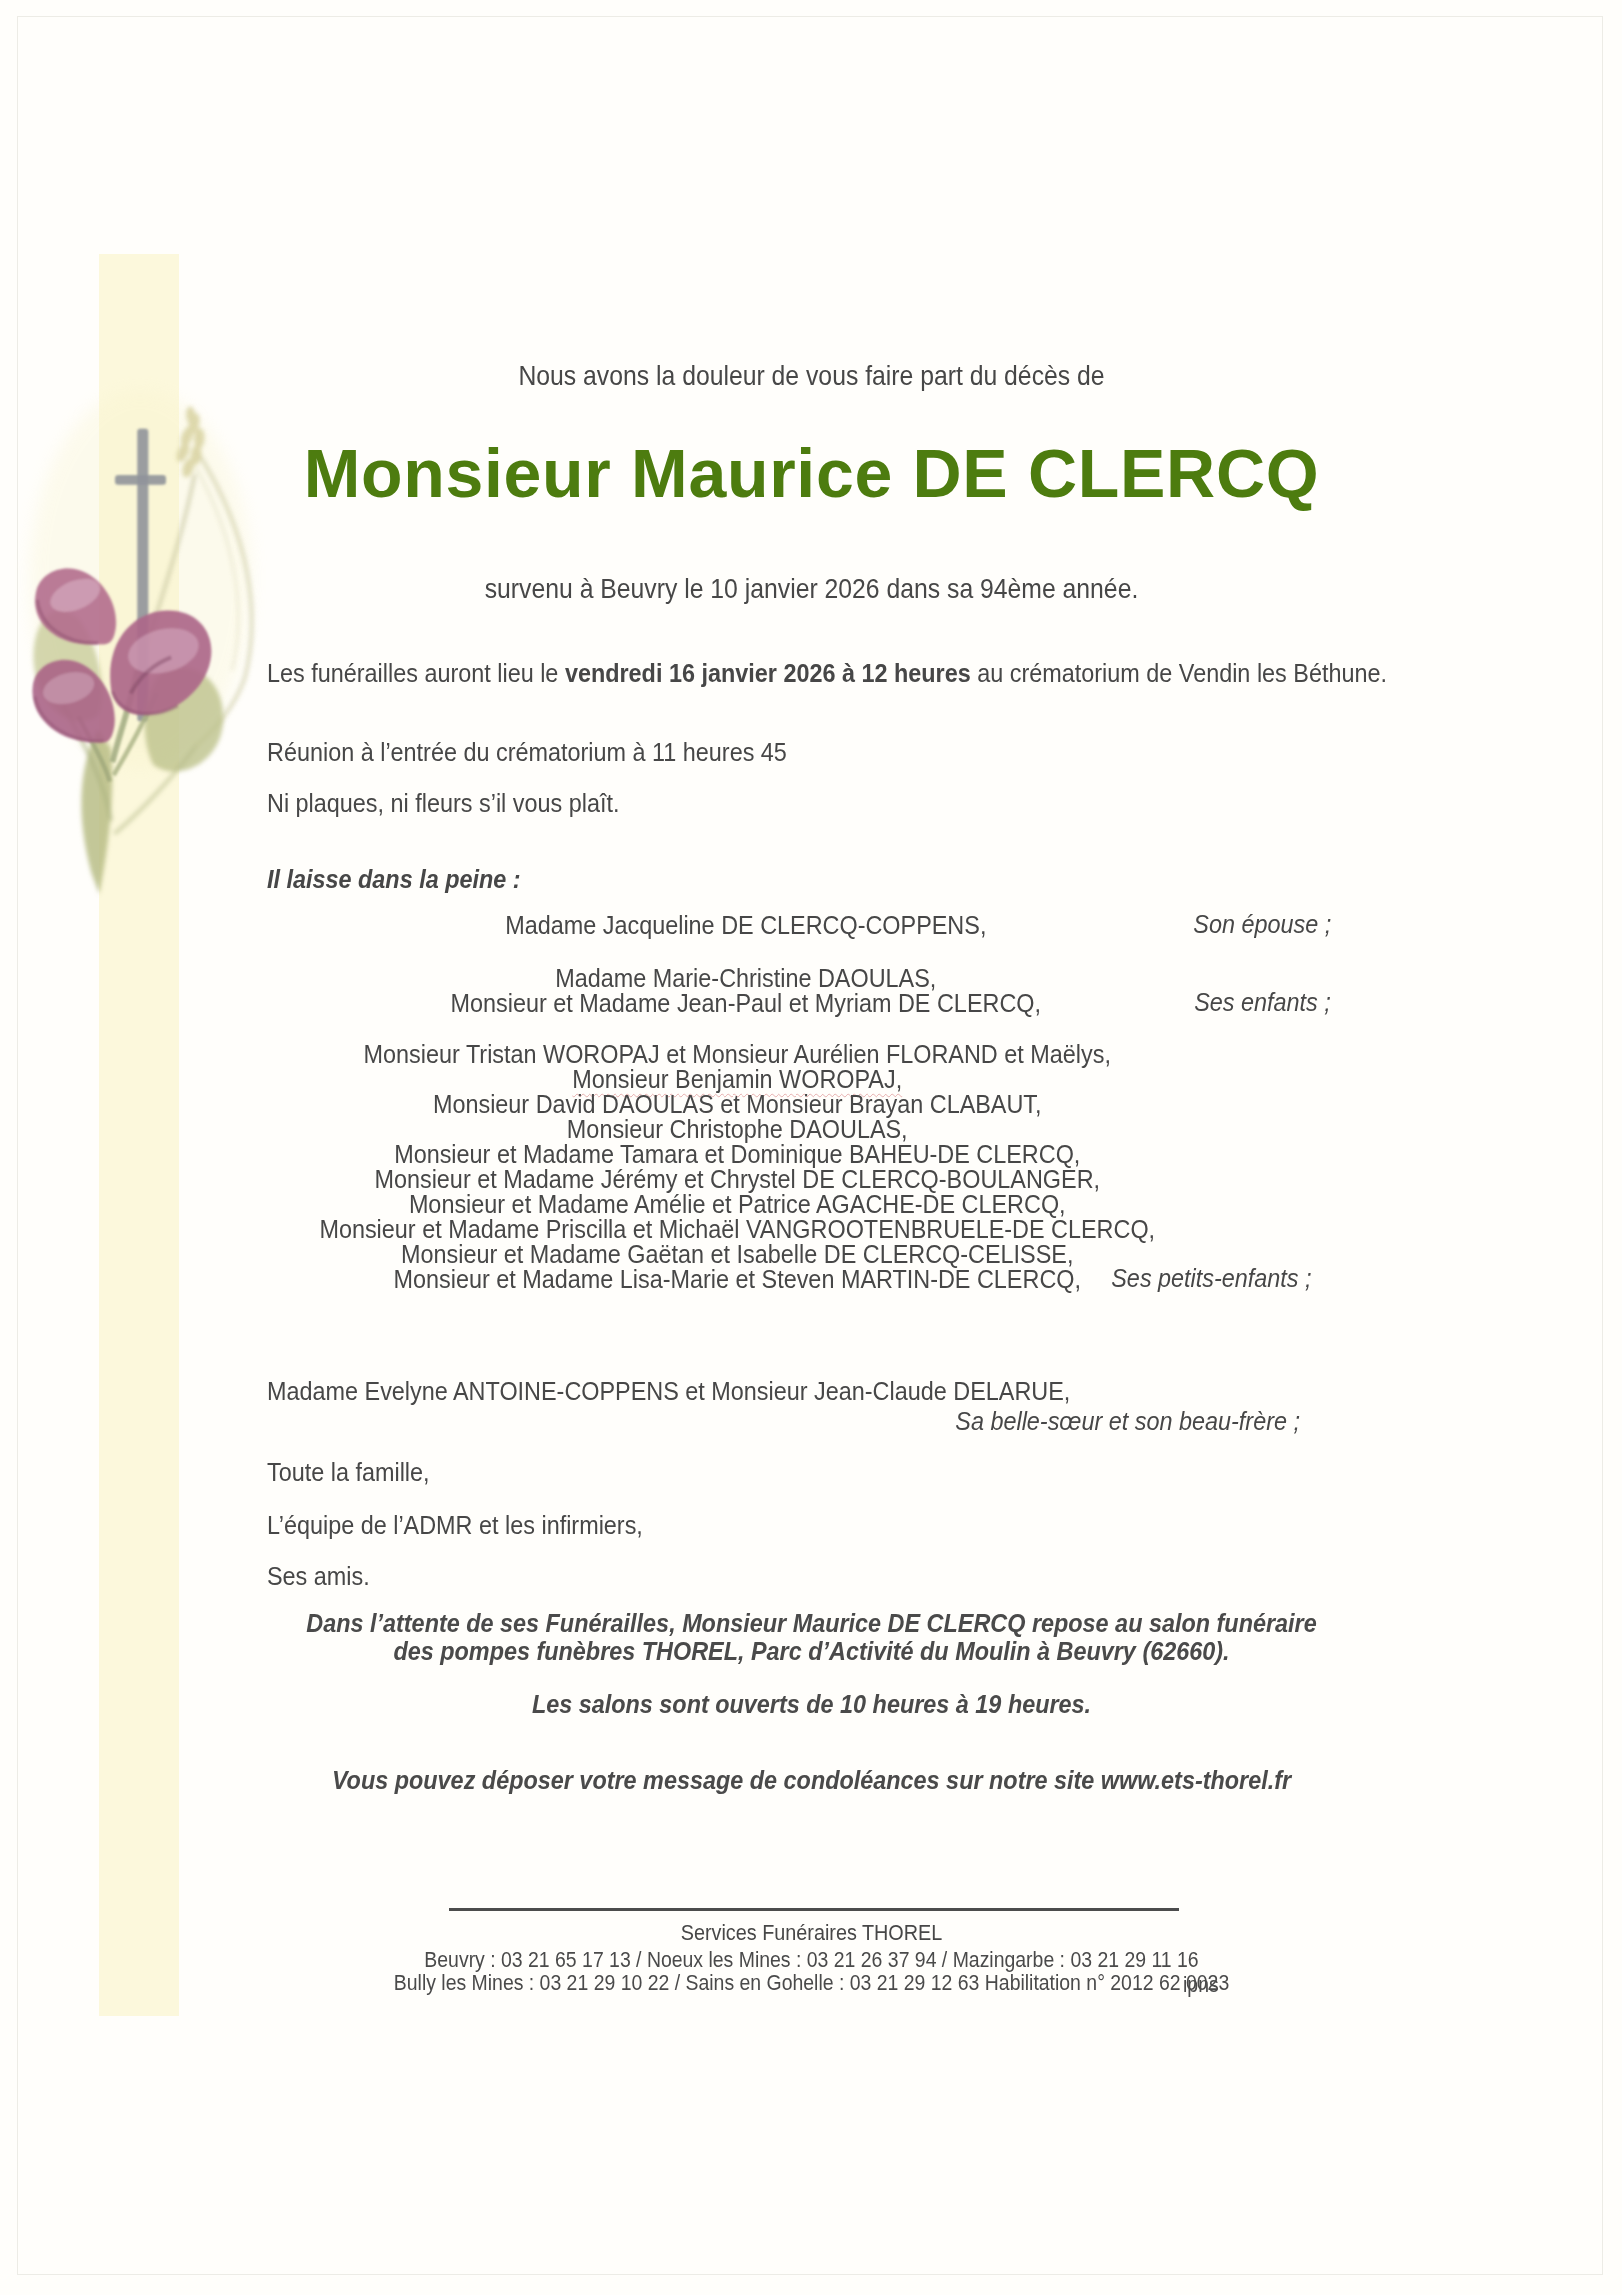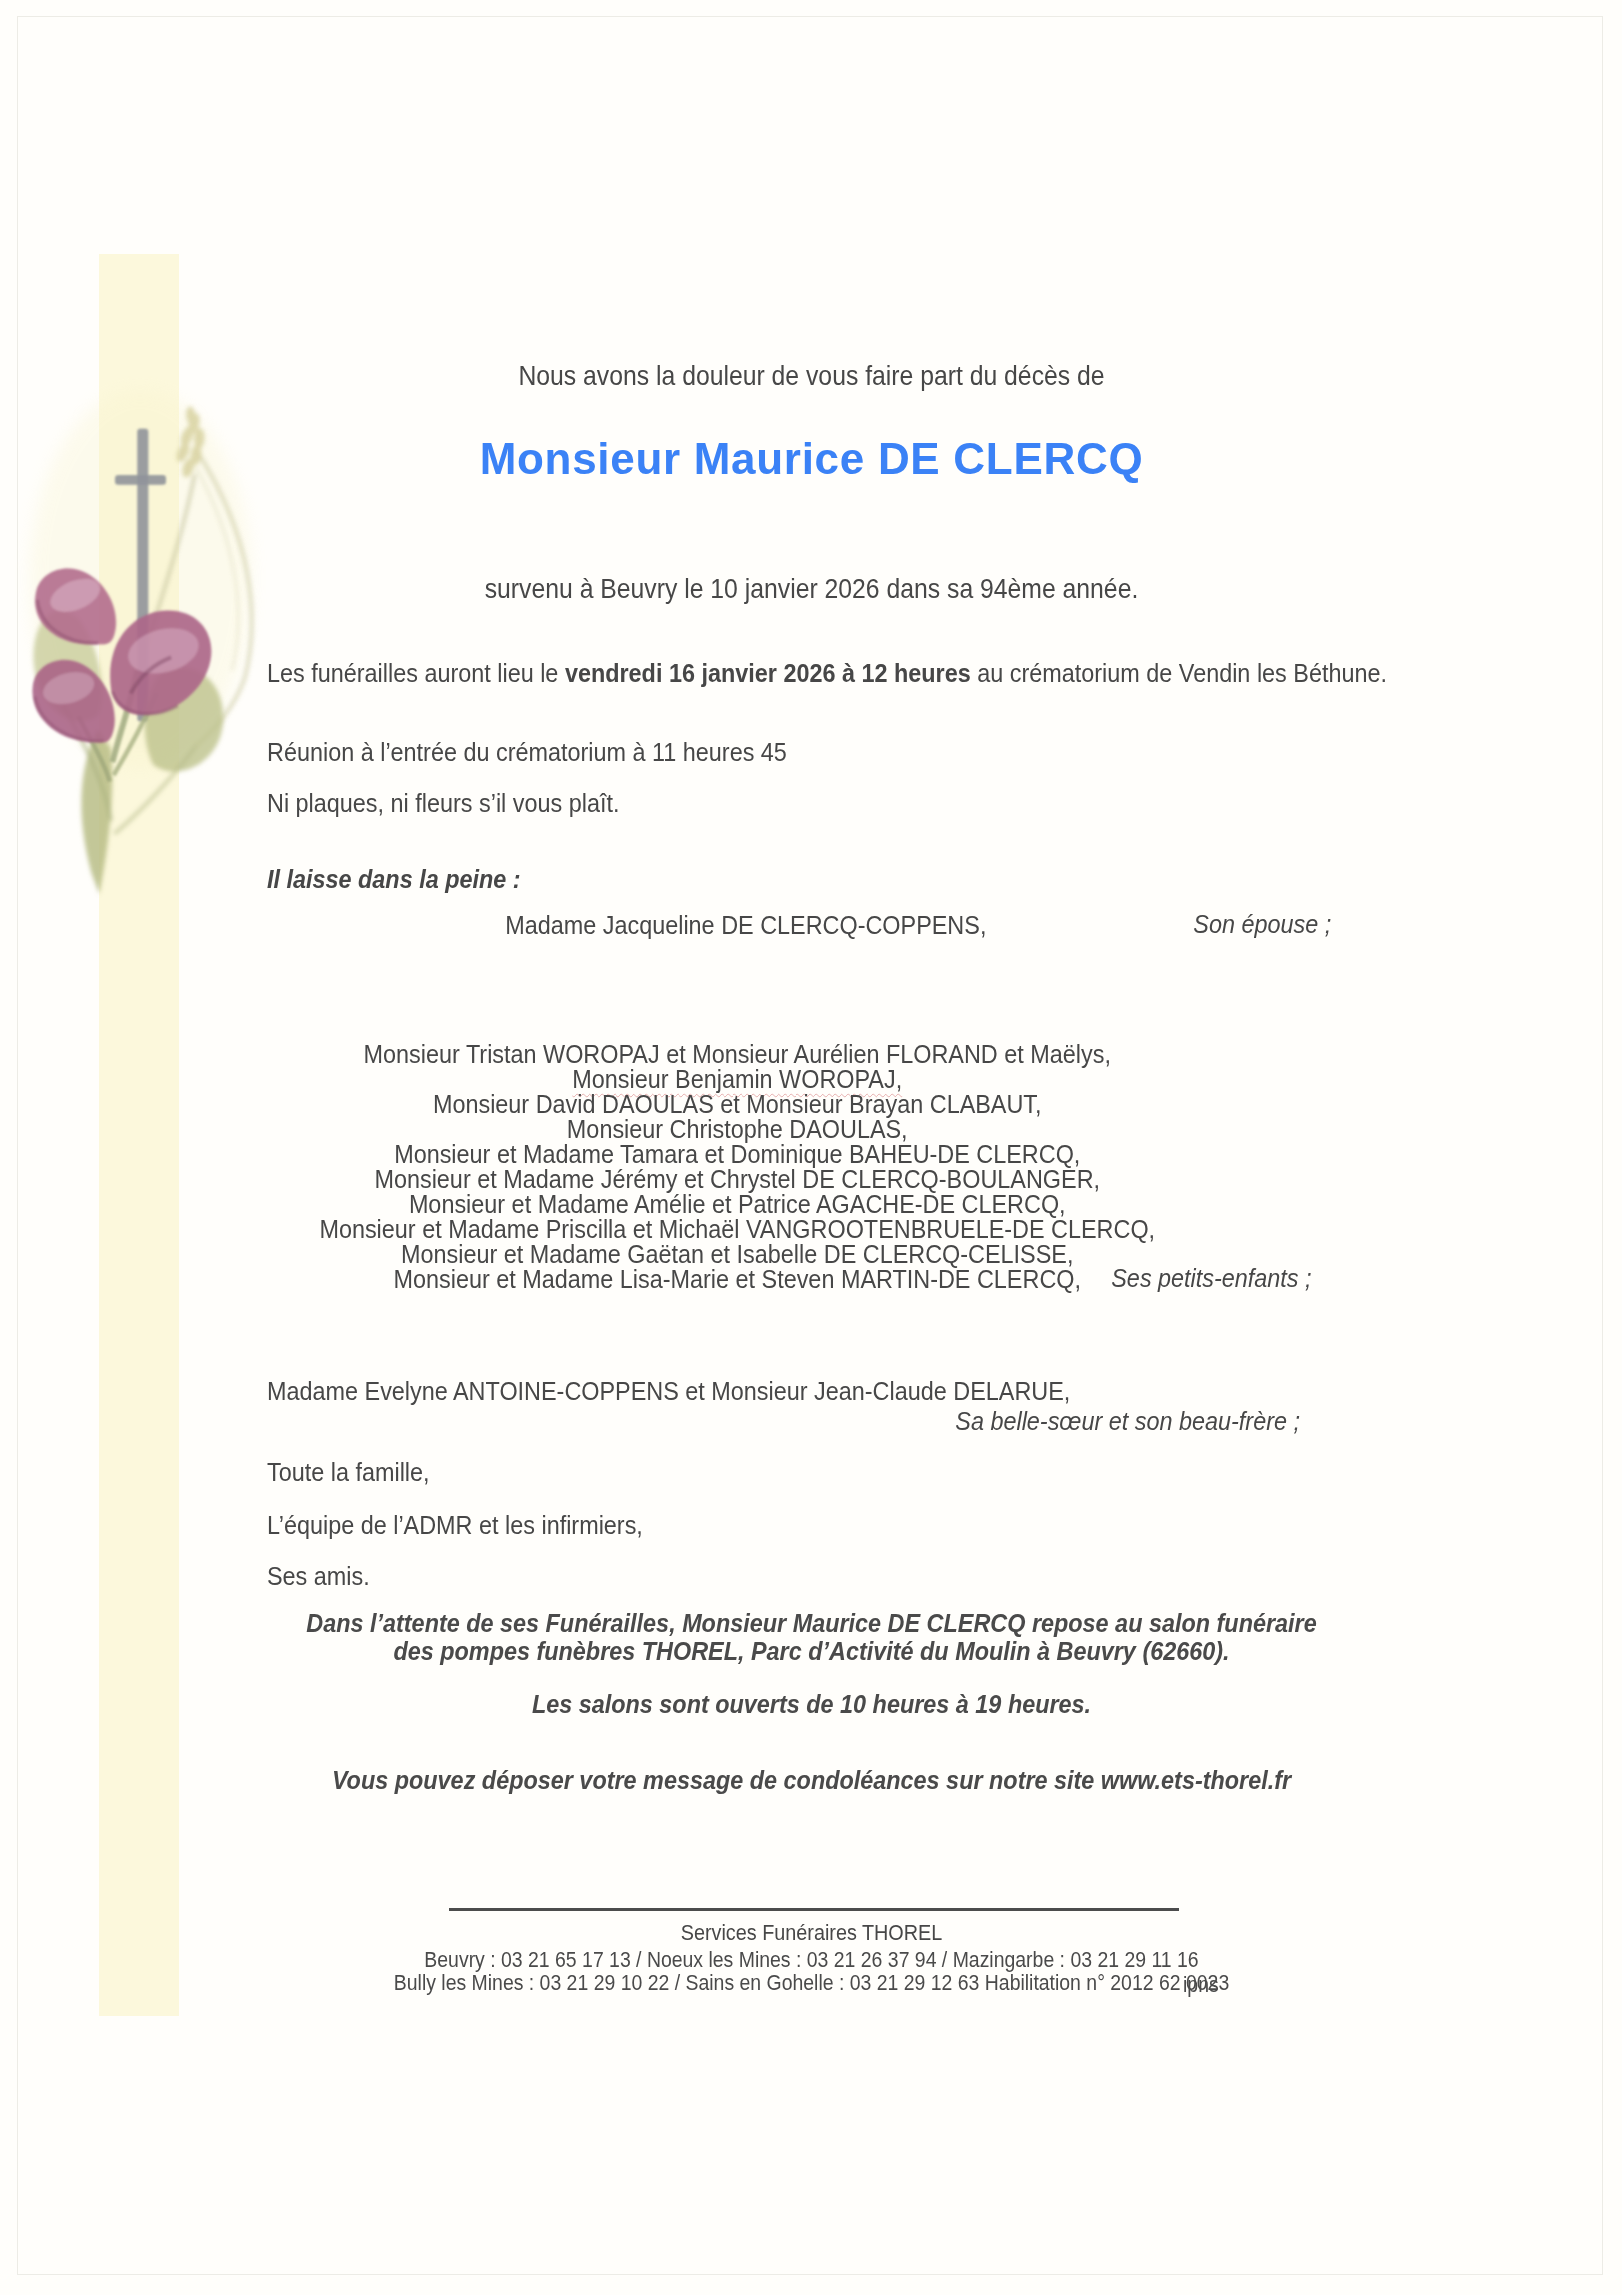--- a/index.html
+++ b/index.html
@@ -16,21 +16,21 @@
   
   .t{position:absolute;white-space:nowrap;font-size:26px;line-height:1.18;color:#474747;}
   .sx{transform:scaleX(0.9);}
   .o-l{transform-origin:0 50%;}
   .o-c{transform-origin:50% 50%;}
   .o-r{transform-origin:100% 50%;}
   .center{left:0;width:1623px;text-align:center;}
   .right{text-align:right;}
   .b{font-weight:bold;}
   .it{font-style:italic;}
-  .title{font-size:44px;font-weight:bold;color:#3b82f6;letter-spacing:0.7px;}
+  .title{font-size:68px;font-weight:bold;color:#4d7c0f;letter-spacing:0.7px;}
   .intro{font-size:27.5px;}
   .sub{font-size:27.5px;}
   .closing{font-weight:bold;font-style:italic;color:#4a4a4a;}
   .grp{position:absolute;left:267px;text-align:center;}
   .names{white-space:nowrap;}
   .names div{line-height:25px;}
   .rel{position:absolute;right:0;bottom:1.3px;font-style:italic;white-space:nowrap;line-height:25px;}
   .squiggle{text-decoration:underline;text-decoration-style:wavy;
     text-decoration-color:rgba(205,90,90,.45);text-decoration-thickness:1.3px;text-underline-offset:4.6px;}
   .rule{position:absolute;left:449px;top:1908px;width:730px;height:2.6px;background:#4c4c4c;}
@@ -126,20 +126,27 @@
 
   <div class="t b it sx o-l" style="left:267px;top:864px">Il laisse dans la peine :</div>
 
   <div class="grp t" style="top:913px;right:292px">
     <div class="names sx o-l">
       <div>Madame Jacqueline DE CLERCQ-COPPENS,</div>
     </div>
     <div class="rel sx o-r">Son épouse ;</div>
   </div>
 
+  <div class="grp t" style="top:966px;right:292px">
+    <div class="names sx o-l">
+      <div>Madame Marie-Christine DAOULAS,</div>
+      <div>Monsieur et Madame Jean-Paul et Myriam DE CLERCQ,</div>
+    </div>
+    <div class="rel sx o-r">Ses enfants ;</div>
+  </div>
 
   <div class="grp t" style="top:1042px;right:311px">
     <div class="names sx o-l">
       <div>Monsieur Tristan WOROPAJ et Monsieur Aurélien FLORAND et Maëlys,</div>
       <div class="squiggle">Monsieur Benjamin WOROPAJ,</div>
       <div>Monsieur David DAOULAS et Monsieur Brayan CLABAUT,</div>
       <div>Monsieur Christophe DAOULAS,</div>
       <div>Monsieur et Madame Tamara et Dominique BAHEU-DE CLERCQ,</div>
       <div>Monsieur et Madame Jérémy et Chrystel DE CLERCQ-BOULANGER,</div>
       <div>Monsieur et Madame Amélie et Patrice AGACHE-DE CLERCQ,</div>

